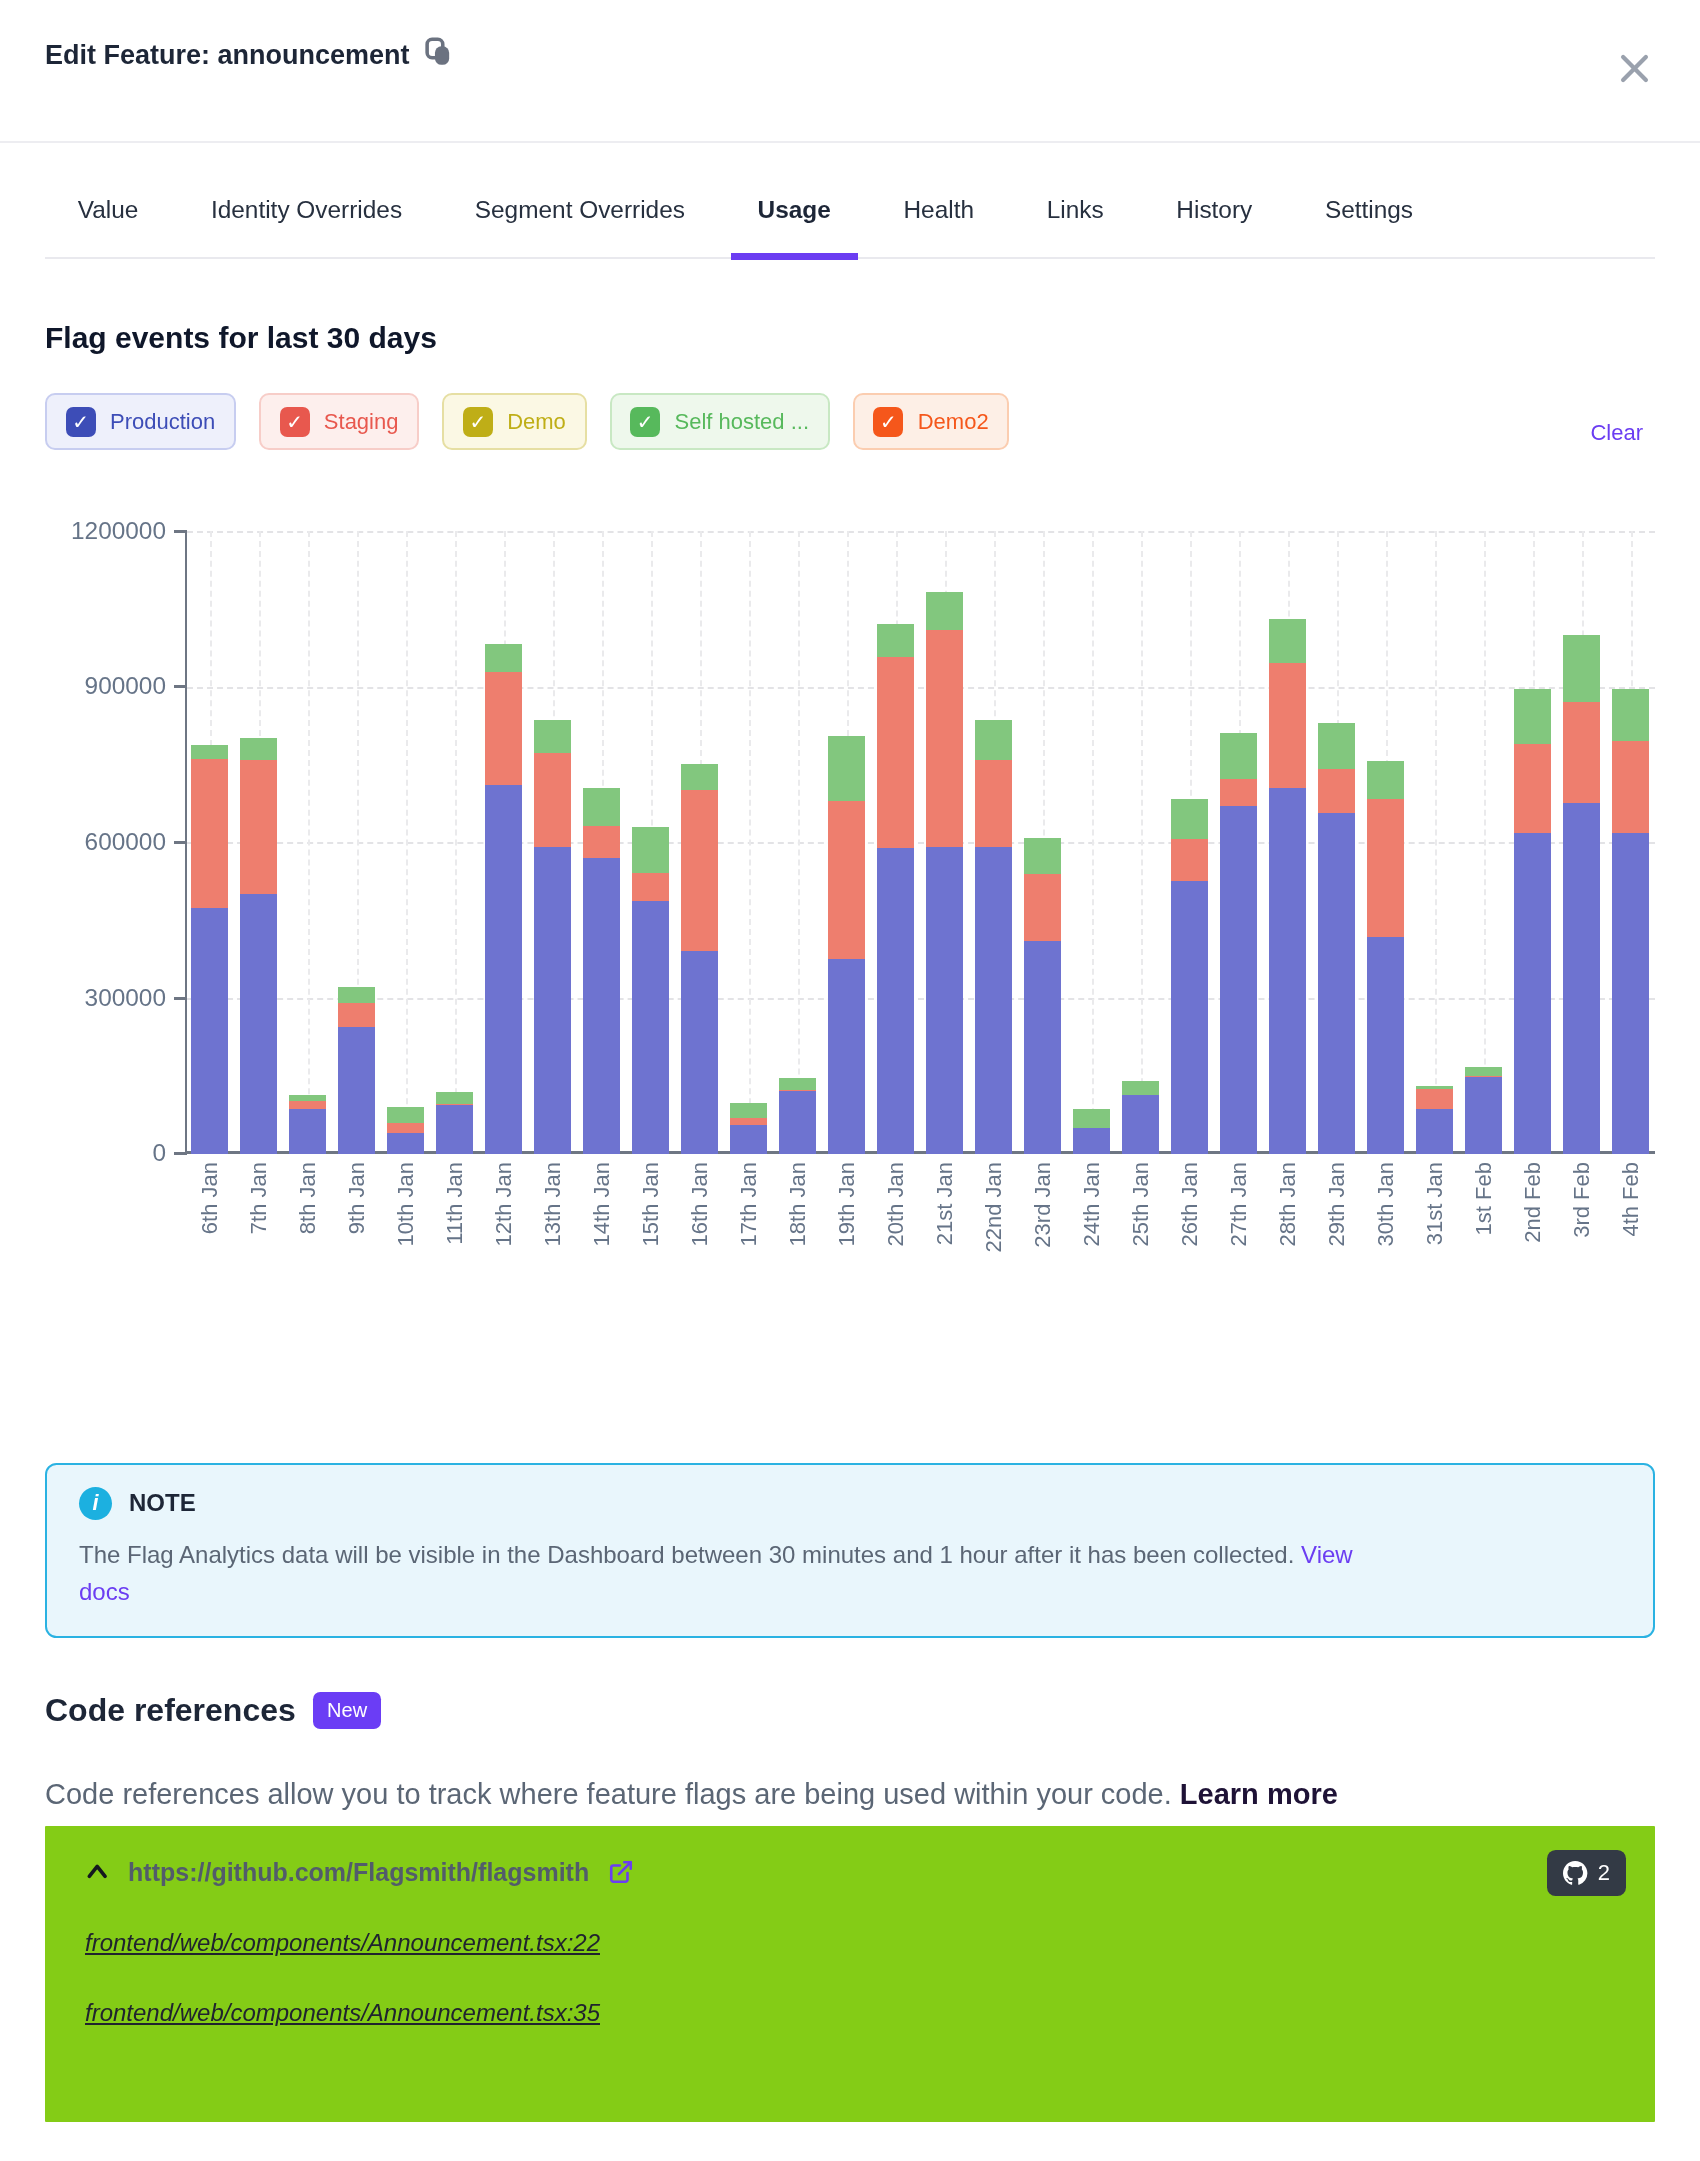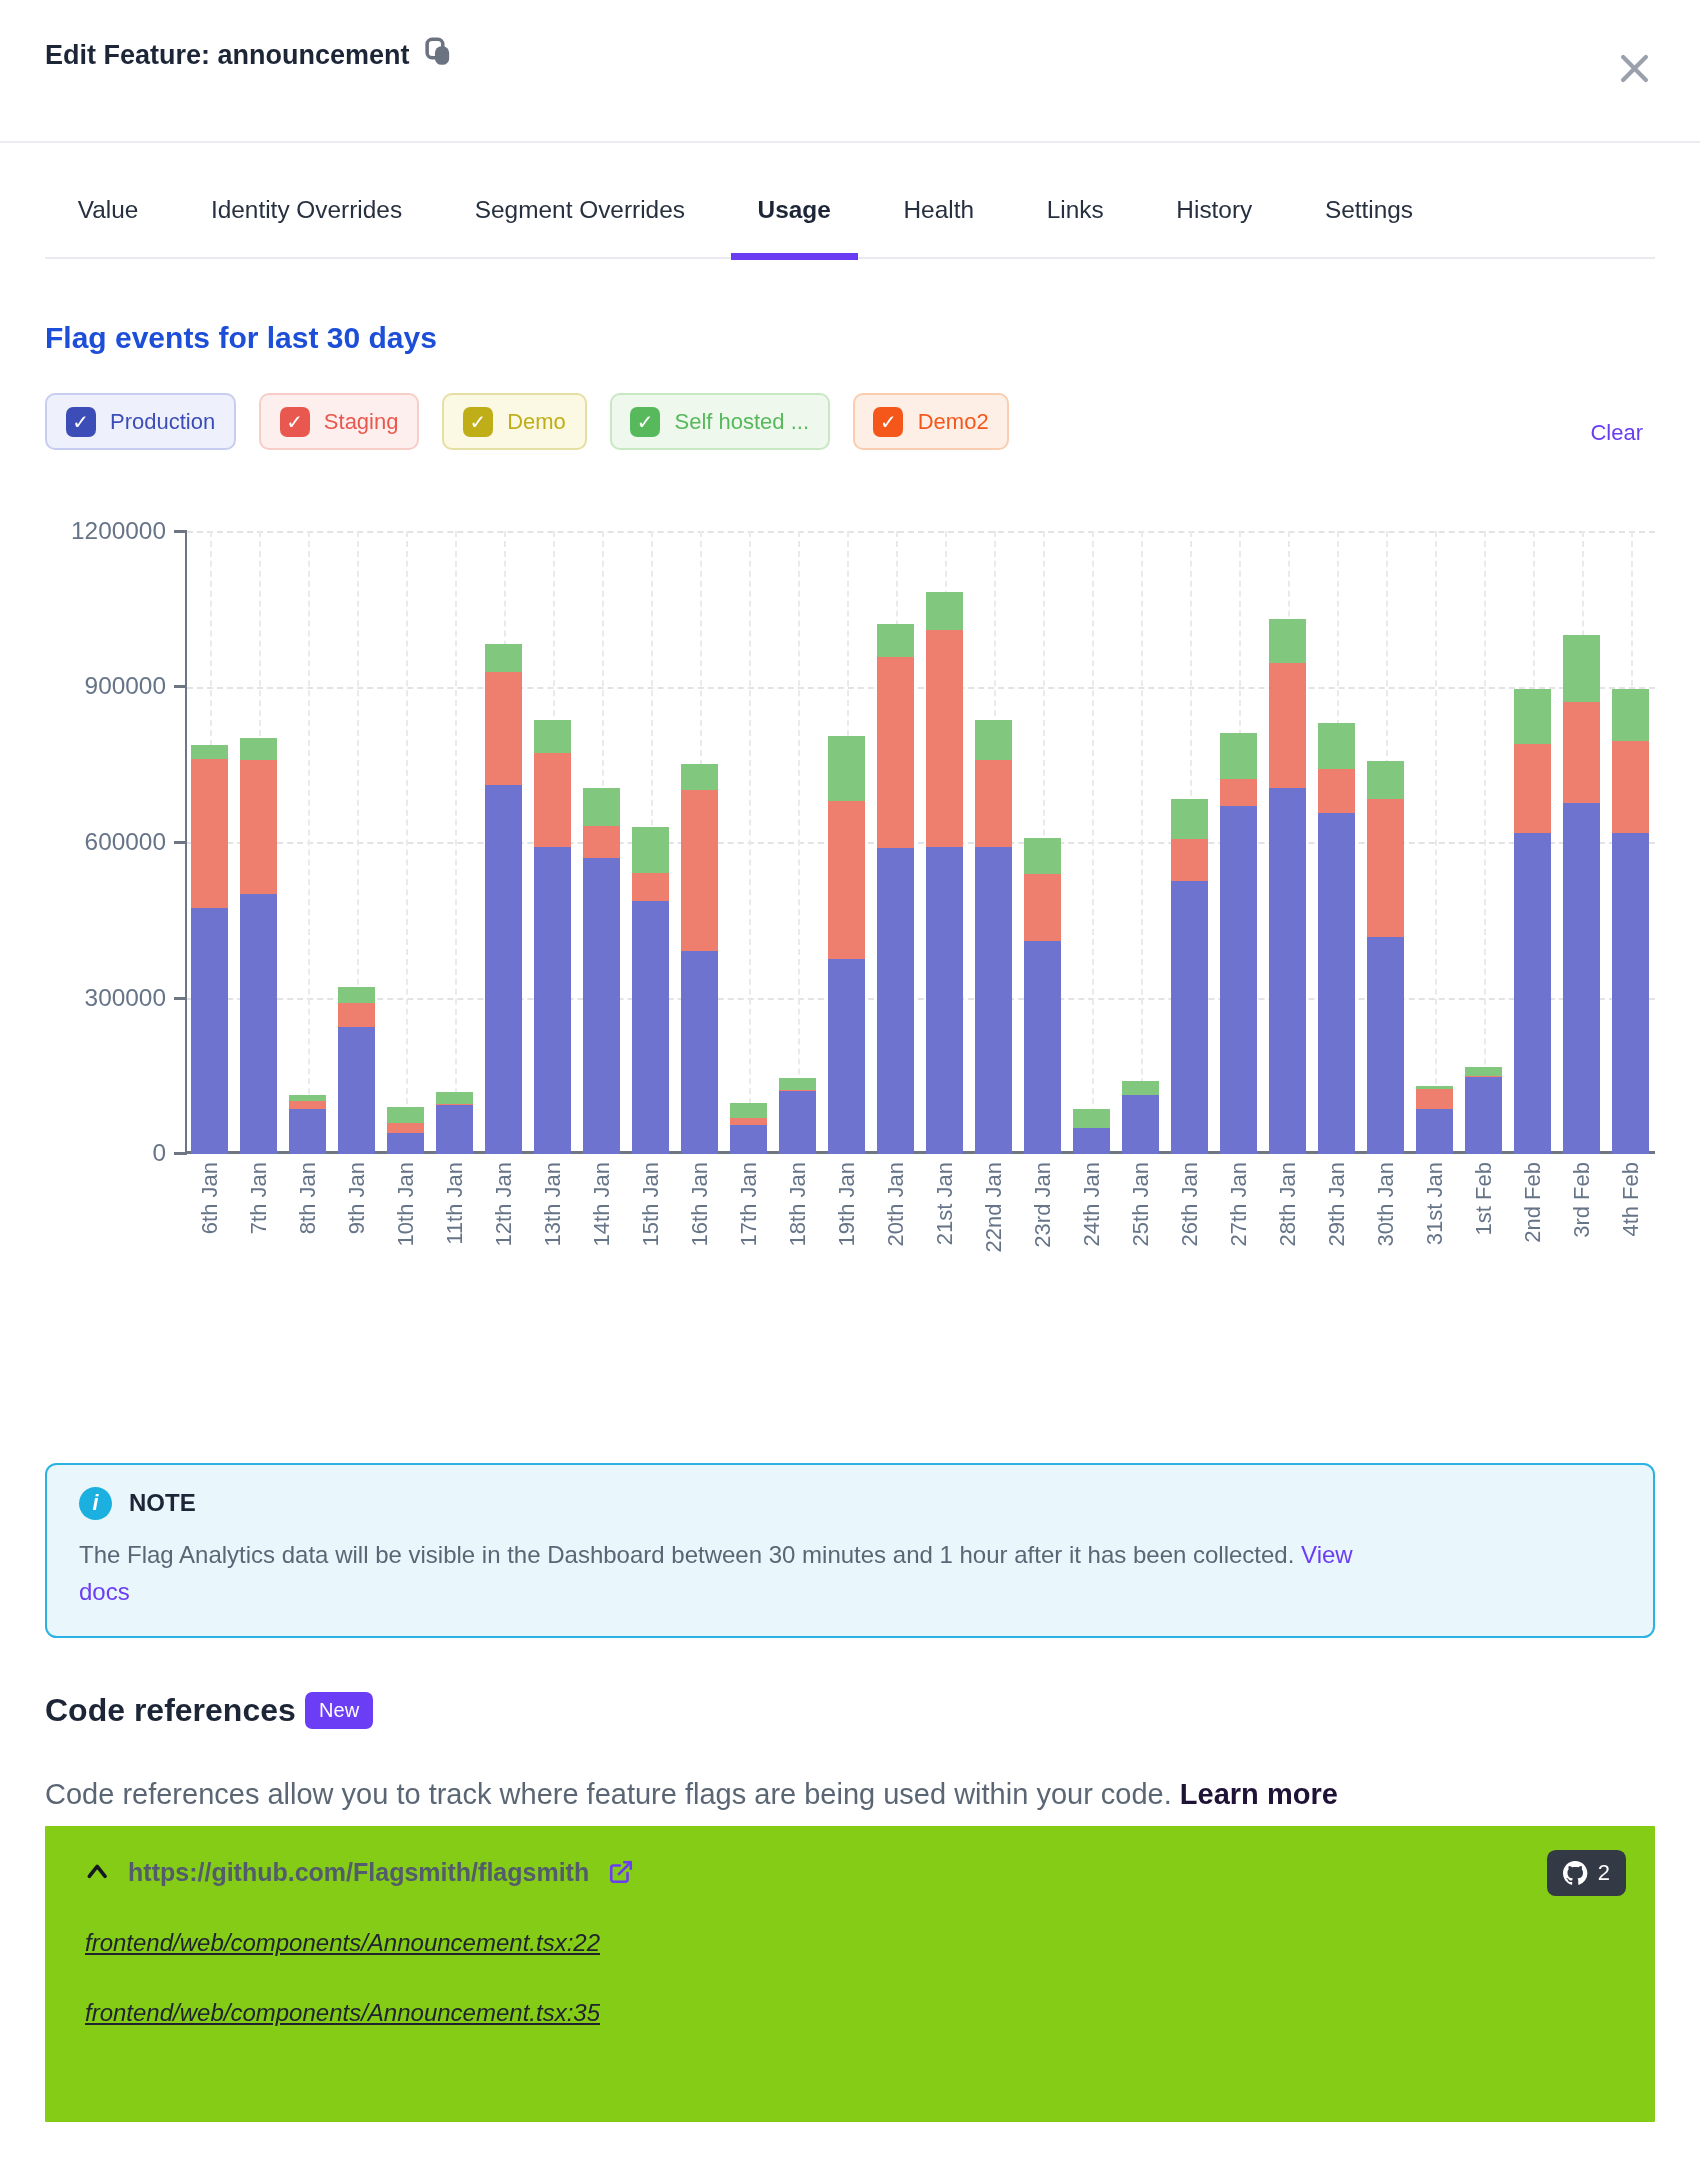--- a/index.html
+++ b/index.html
@@ -11,21 +11,21 @@
   .copy-icon { display:inline-block; }
   .close-btn { position:absolute; right:47px; top:50px; width:37px; height:37px; cursor:pointer; }
   .header-divider { position:absolute; left:0; top:141px; width:1700px; height:2.2px; background:#ededf1; }
 
   
   .tab-bar { position:absolute; left:45px; top:192px; width:1610px; display:flex; gap:18.7px; padding-left:5.7px; border-bottom:2.9px solid #e9e9ee; }
   .tab { font-size:24.4px; color:#27303f; padding:4.3px 27px 29px; border-bottom:7.2px solid transparent; margin-bottom:-2.9px; white-space:nowrap; cursor:pointer; }
   .tab.active { font-weight:700; color:#1d2637; border-bottom-color:#6b3df2; }
 
   
-  .usage-heading { position:absolute; left:45px; top:321px; font-size:30px; font-weight:700; color:#1d4ed8; }
+  .usage-heading { position:absolute; left:45px; top:321px; font-size:30px; font-weight:700; color:#0f172a; }
   .env-row { position:absolute; left:45px; top:393px; display:flex; gap:23px; }
   .env-pill { display:flex; align-items:center; gap:14.3px; border:2.2px solid; border-radius:10px; padding:11.5px 18.7px; cursor:pointer; }
   .env-check { width:30px; height:30px; border-radius:7.2px; display:flex; align-items:center; justify-content:center; color:#fff; font-size:20px; font-weight:700; }
   .env-label { font-size:22px; }
   .clear-link { position:absolute; right:57px; top:420px; font-size:22px; color:#6b3df2; cursor:pointer; }
 
   
   .chart-plot { position:absolute; left:185px; top:531px; width:1470px; height:623px;
     border-left:2.9px solid #6e7683; border-bottom:3.6px solid #6e7683; }
   .hgrid { position:absolute; left:0; width:100%; border-top:2.2px dashed #e3e3e6; }
@@ -42,21 +42,21 @@
 
   
   .note-box { position:absolute; left:45px; top:1463px; width:1610px; border:2.2px solid #2ab2e2; background:#e9f6fc; border-radius:11.5px; padding:21.5px 32px 26px; }
   .note-head { display:flex; align-items:center; gap:17px; }
   .info-icon { width:33px; height:33px; border-radius:50%; background:#1cb0e0; color:#fff; display:flex; align-items:center; justify-content:center; font-size:21.5px; font-weight:700; font-style:italic; }
   .note-title { font-size:24px; font-weight:700; color:#1d2637; }
   .note-body { margin-top:16px; font-size:24px; line-height:1.55; color:#5b6675; max-width:1284px; }
   .note-body a { color:#6b3df2; text-decoration:none; cursor:pointer; }
 
   
-  .code-heading { position:absolute; left:45px; top:1692px; font-size:32px; font-weight:700; color:#1d2637; display:flex; align-items:center; gap:9px; }
+  .code-heading { position:absolute; left:45px; top:1692px; font-size:32px; font-weight:700; color:#1d2637; display:flex; align-items:center; gap:17px; }
   .new-badge { background:#6b3df5; color:#fff; font-size:20px; font-weight:400; border-radius:7.2px; padding:7.2px 14.3px; }
   .code-desc { position:absolute; left:45px; top:1778px; font-size:29px; color:#5b6675; }
   .code-desc b { color:#1e1236; cursor:pointer; }
   .repo-card { position:absolute; left:45px; top:1826px; width:1610px; height:296px; background:#84cc16; border-radius:1px; padding:32px 40px; }
   .repo-row { display:flex; align-items:center; gap:18.7px; }
   .repo-url { font-size:25px; font-weight:700; color:#525c6b; text-decoration:none; cursor:pointer; }
   .gh-badge { position:absolute; right:29px; top:24.4px; background:#333a45; border-radius:8.6px; color:#fff; display:flex; align-items:center; gap:10px; padding:10px 16px; font-size:22px; cursor:pointer; }
   .scan-row { margin-top:30px; font-size:24px; color:#3f4a5a; display:flex; align-items:center; gap:10px; }
   .scan-row b { font-weight:700; }
   .file-link { display:block; margin-top:42px; font-size:24px; font-style:italic; color:#20242e; text-decoration:underline; cursor:pointer; width:fit-content; }

